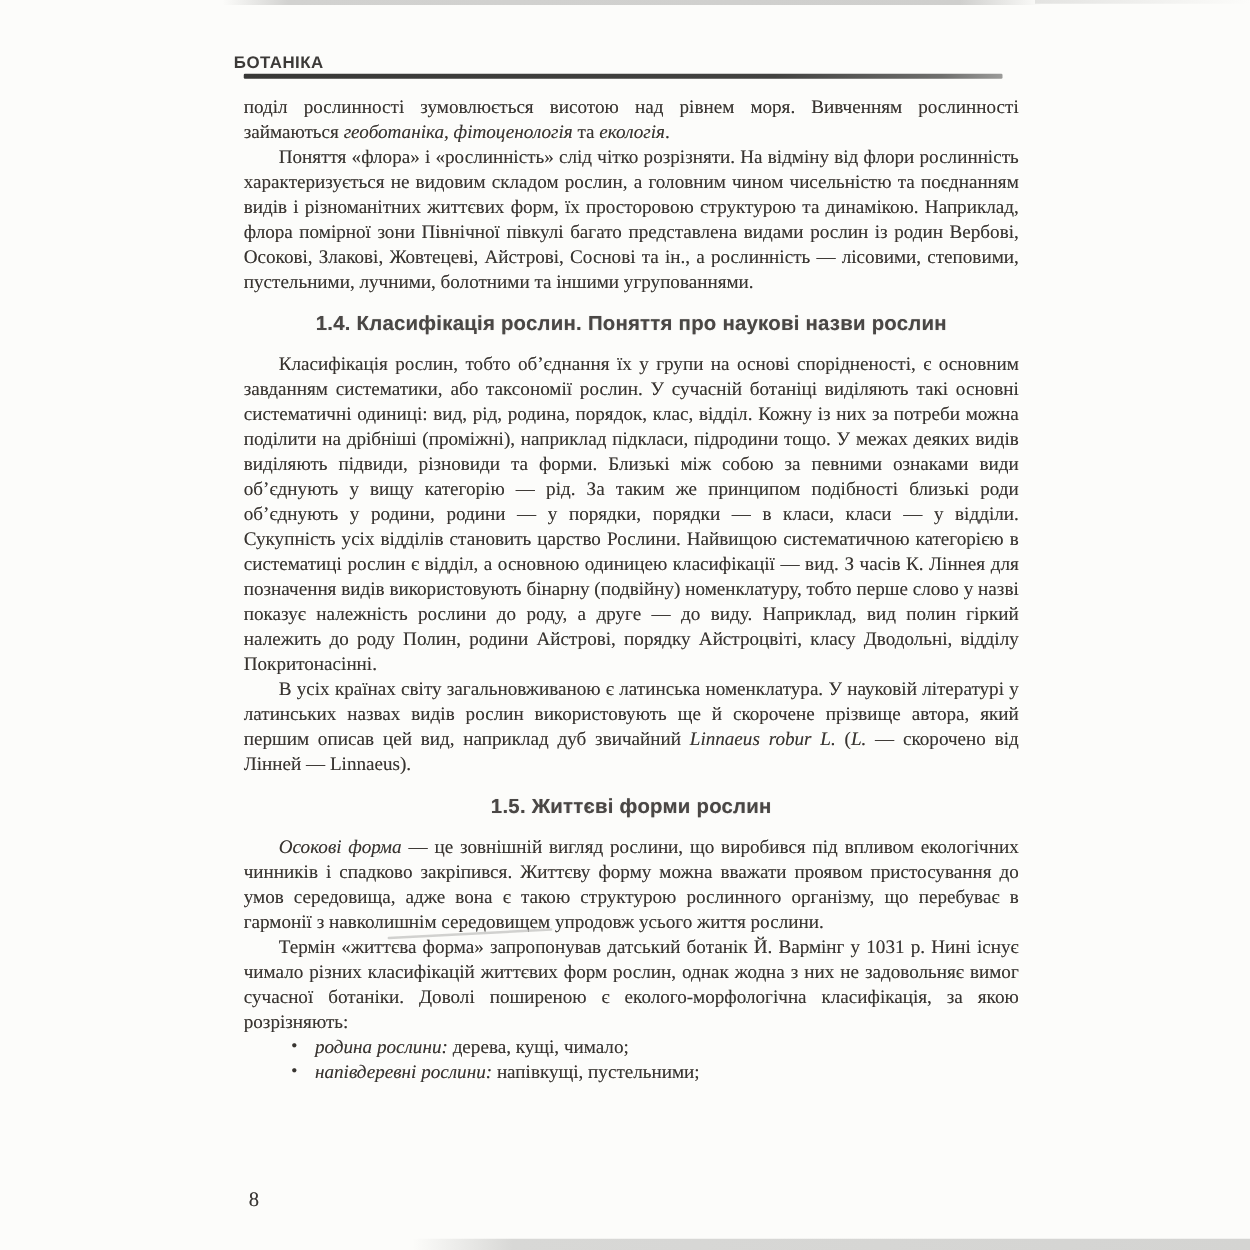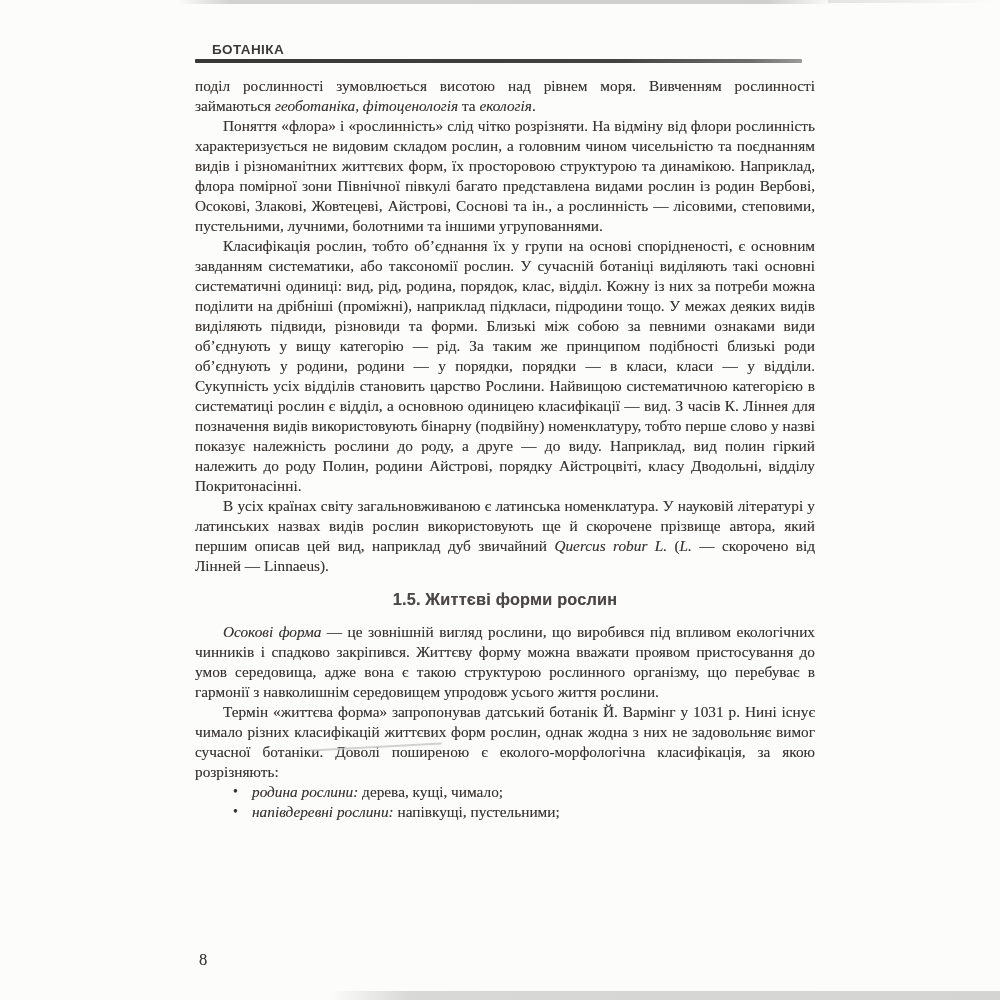--- a/index.html
+++ b/index.html
@@ -22,21 +22,21 @@
   }
   .edge-top-right{
     position:absolute;left:828px;top:0;width:172px;height:3px;
     background:linear-gradient(90deg,#e3e3e1, rgba(235,235,233,0));
   }
   .edge-bottom{
     position:absolute;left:330px;bottom:0;width:670px;height:9px;
     background:linear-gradient(90deg, rgba(216,216,214,0), #d8d8d6 12%, #d4d4d2);
   }
   .running-header{
-    position:absolute;left:212px;top:42px;
+    position:absolute;left:187px;top:42px;
     font-family:"Liberation Sans", sans-serif;
     font-weight:bold;font-size:13.5px;letter-spacing:.4px;
     color:#3c3a38;
   }
   .header-rule{
     position:absolute;left:195px;top:59px;width:607px;height:4px;
     background:linear-gradient(90deg,#383836,#424240 70%,#6f6f6d 92%,#9b9b99);
     border-radius:1px;
   }
   .column{
@@ -83,24 +83,25 @@
 
   <div class="running-header">БОТАНІКА</div>
   <div class="header-rule"></div>
 
   <div class="column">
 
     <p class="noind"><span>поділ рослинності зумовлюється висотою над рівнем моря. Вивченням рослинності займаються </span><i>геоботаніка, фітоценологія</i><span> та </span><i>екологія</i><span>.</span></p>
 
     <p>Поняття «флора» і «рослинність» слід чітко розрізняти. На відміну від флори рослинність характеризується не видовим складом рослин, а головним чином чисельністю та поєднанням видів і різноманітних життєвих форм, їх просторовою структурою та динамікою. Наприклад, флора помірної зони Північної півкулі багато представлена видами рослин із родин Вербові, Осокові, Злакові, Жовтецеві, Айстрові, Соснові та ін., а рослинність — лісовими, степовими, пустельними, лучними, болотними та іншими угрупованнями.</p>
 
+    <h2>1.4. Класифікація рослин. Поняття про наукові назви рослин</h2>
 
     <p>Класифікація рослин, тобто об’єднання їх у групи на основі спорідненості, є основним завданням систематики, або таксономії рослин. У сучасній ботаніці виділяють такі основні систематичні одиниці: вид, рід, родина, порядок, клас, відділ. Кожну із них за потреби можна поділити на дрібніші (проміжні), наприклад підкласи, підродини тощо. У межах деяких видів виділяють підвиди, різновиди та форми. Близькі між собою за певними ознаками види об’єднують у вищу категорію — рід. За таким же принципом подібності близькі роди об’єднують у родини, родини — у порядки, порядки — в класи, класи — у відділи. Сукупність усіх відділів становить царство Рослини. Найвищою систематичною категорією в систематиці рослин є відділ, а основною одиницею класифікації — вид. З часів К. Ліннея для позначення видів використовують бінарну (подвійну) номенклатуру, тобто перше слово у назві показує належність рослини до роду, а друге — до виду. Наприклад, вид полин гіркий належить до роду Полин, родини Айстрові, порядку Айстроцвіті, класу Дводольні, відділу Покритонасінні.</p>
 
-    <p><span>В усіх країнах світу загальновживаною є латинська номенклатура. У науковій літературі у латинських назвах видів рослин використовують ще й скорочене прізвище автора, який першим описав цей вид, наприклад дуб звичайний </span><i>Quercus robur L.</i><span> (</span><i>L.</i><span> — скорочено від Лінней — Linnaeus).</span></p>
+    <p><span>В усіх країнах світу загальновживаною є латинська номенклатура. У науковій літературі у латинських назвах видів рослин використовують ще й скорочене прізвище автора, який першим описав цей вид, наприклад дуб звичайний </span><i>Linnaeus robur L.</i><span> (</span><i>L.</i><span> — скорочено від Лінней — Linnaeus).</span></p>
 
 
     <h2>1.5. Життєві форми рослин</h2>
 
     <p><i>Осокові форма</i><span> — це зовнішній вигляд рослини, що виробився під впливом екологічних чинників і спадково закріпився. Життєву форму можна вважати проявом пристосування до умов середовища, адже вона є такою структурою рослинного організму, що перебуває в гармонії з навколишнім середовищем упродовж усього життя рослини.</span></p>
 
     <p>Термін «життєва форма» запропонував датський ботанік Й. Вармінг у 1031 р. Нині існує чимало різних класифікацій життєвих форм рослин, однак жодна з них не задовольняє вимог сучасної ботаніки. Доволі поширеною є еколого-морфологічна класифікація, за якою розрізняють:</p>
 
     <ul class="life-forms">
       <li><span class="bullet">•</span><i>родина рослини:</i><span> дерева, кущі, чимало;</span></li>

